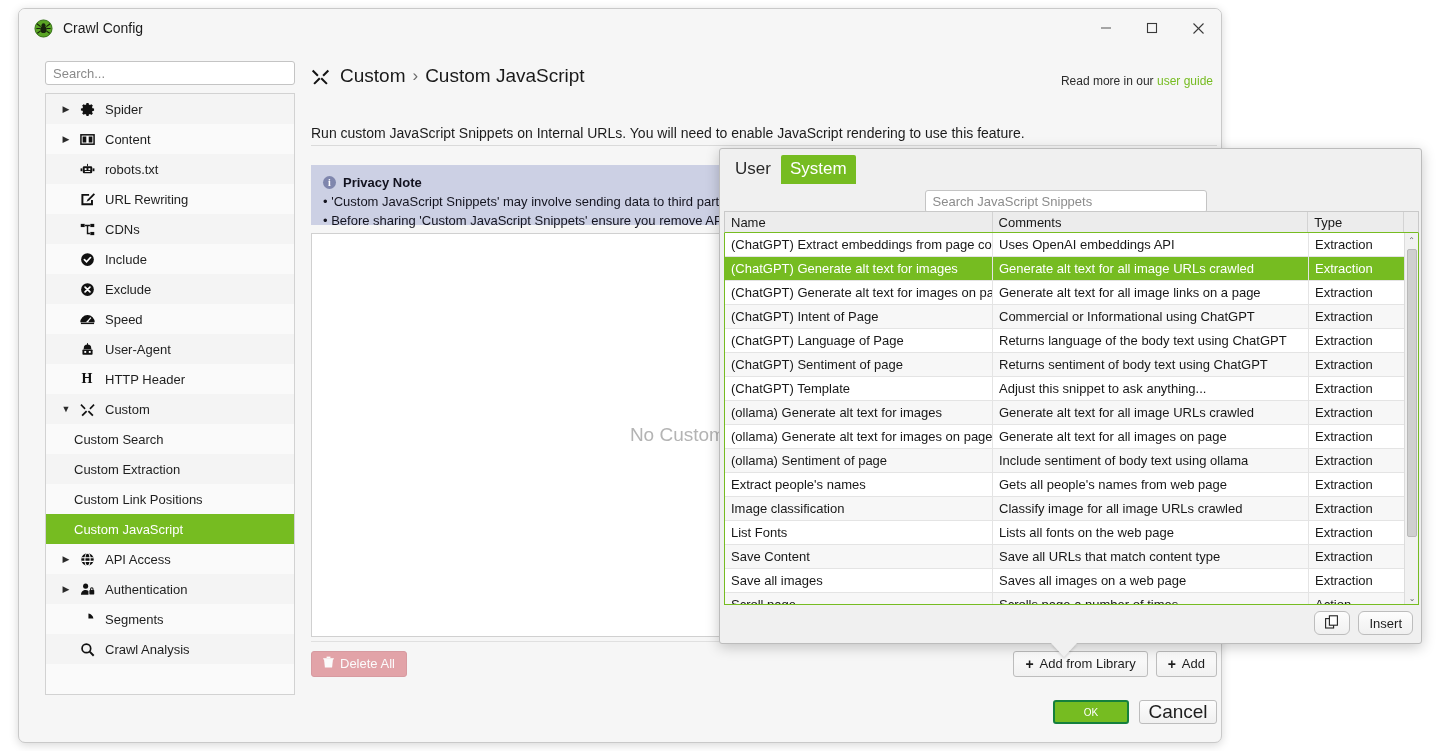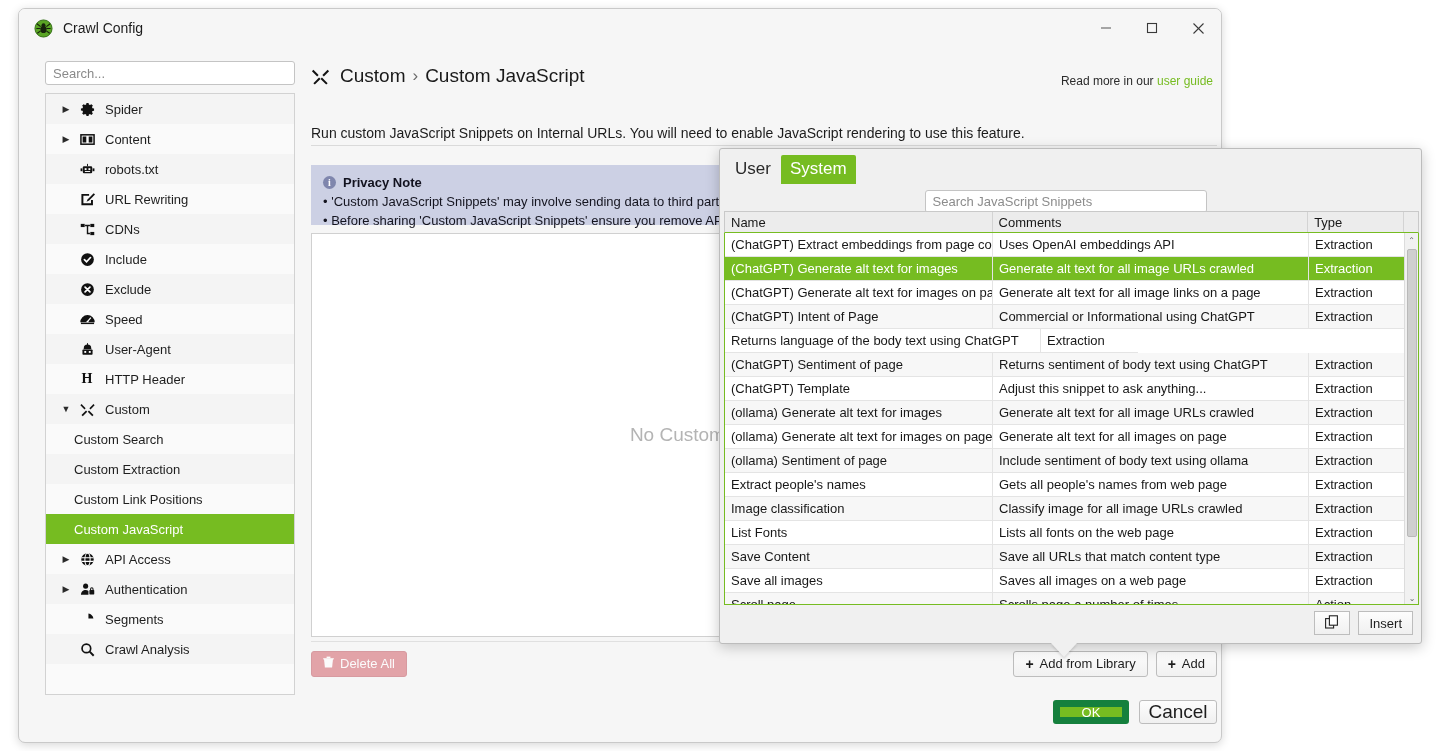--- a/index.html
+++ b/index.html
@@ -169,22 +169,22 @@
   .right-btns { margin-left: auto; display:flex; gap:8px; }
 
   .footer {
     position:absolute; left:292px; bottom: 18px;
     width: 906px;
     display:flex; justify-content:flex-end; gap:10px;
   }
   .btn-ok {
     width: 76px; height: 24px;
     background: #76bc21; color:#fff;
-    border: 7px solid #15803d; border-radius:3px;
-    font-size: 13px;
+    border: 2px solid #15803d; border-radius:3px;
+    font-size: 10px;
     display:flex;align-items:center;justify-content:center;
     font-family:"Liberation Sans", sans-serif;
   }
   .btn-cancel {
     width: 78px; height: 24px;
     background: linear-gradient(#fdfdfd,#f0f0f0); color:#1d1d1d;
     border: 1px solid #bdbdbd; border-radius:3px;
     font-size: 19px;
     display:flex;align-items:center;justify-content:center;
     font-family:"Liberation Sans", sans-serif;
@@ -292,21 +292,21 @@
     background:#cfcfcf; border:1px solid #b9b9b9; border-radius:2px;
   }
   .vs-down { position:absolute; bottom:0; left:0; width:14px; }
 
   .popup-footer {
     position:absolute; right: 8px; bottom: 8px;
     display:flex; gap:8px;
   }
   .pbtn {
     height: 24px; min-width: 34px;
-    border: 1px solid #bdbdbd; border-radius:0;
+    border: 1px solid #bdbdbd; border-radius:6px;
     background: linear-gradient(#fdfdfd,#f0f0f0);
     font-size: 13px; color:#1d1d1d;
     display:flex;align-items:center;justify-content:center;
     padding: 0 10px;
     font-family:"Liberation Sans", sans-serif;
   }
 </style>
 </head>
 <body>
 
@@ -625,20 +625,21 @@
               <div class="td c1">(ChatGPT) Generate alt text for images on page</div>
               <div class="td c2">Generate alt text for all image links on a page</div>
               <div class="td c3">Extraction</div>
             </div>
             <div class="trow">
               <div class="td c1">(ChatGPT) Intent of Page</div>
               <div class="td c2">Commercial or Informational using ChatGPT</div>
               <div class="td c3">Extraction</div>
             </div>
             <div class="trow">
+              <div class="td c1">(ChatGPT) Language of Page</div>
               <div class="td c2">Returns language of the body text using ChatGPT</div>
               <div class="td c3">Extraction</div>
             </div>
             <div class="trow">
               <div class="td c1">(ChatGPT) Sentiment of page</div>
               <div class="td c2">Returns sentiment of body text using ChatGPT</div>
               <div class="td c3">Extraction</div>
             </div>
             <div class="trow">
               <div class="td c1">(ChatGPT) Template</div>

